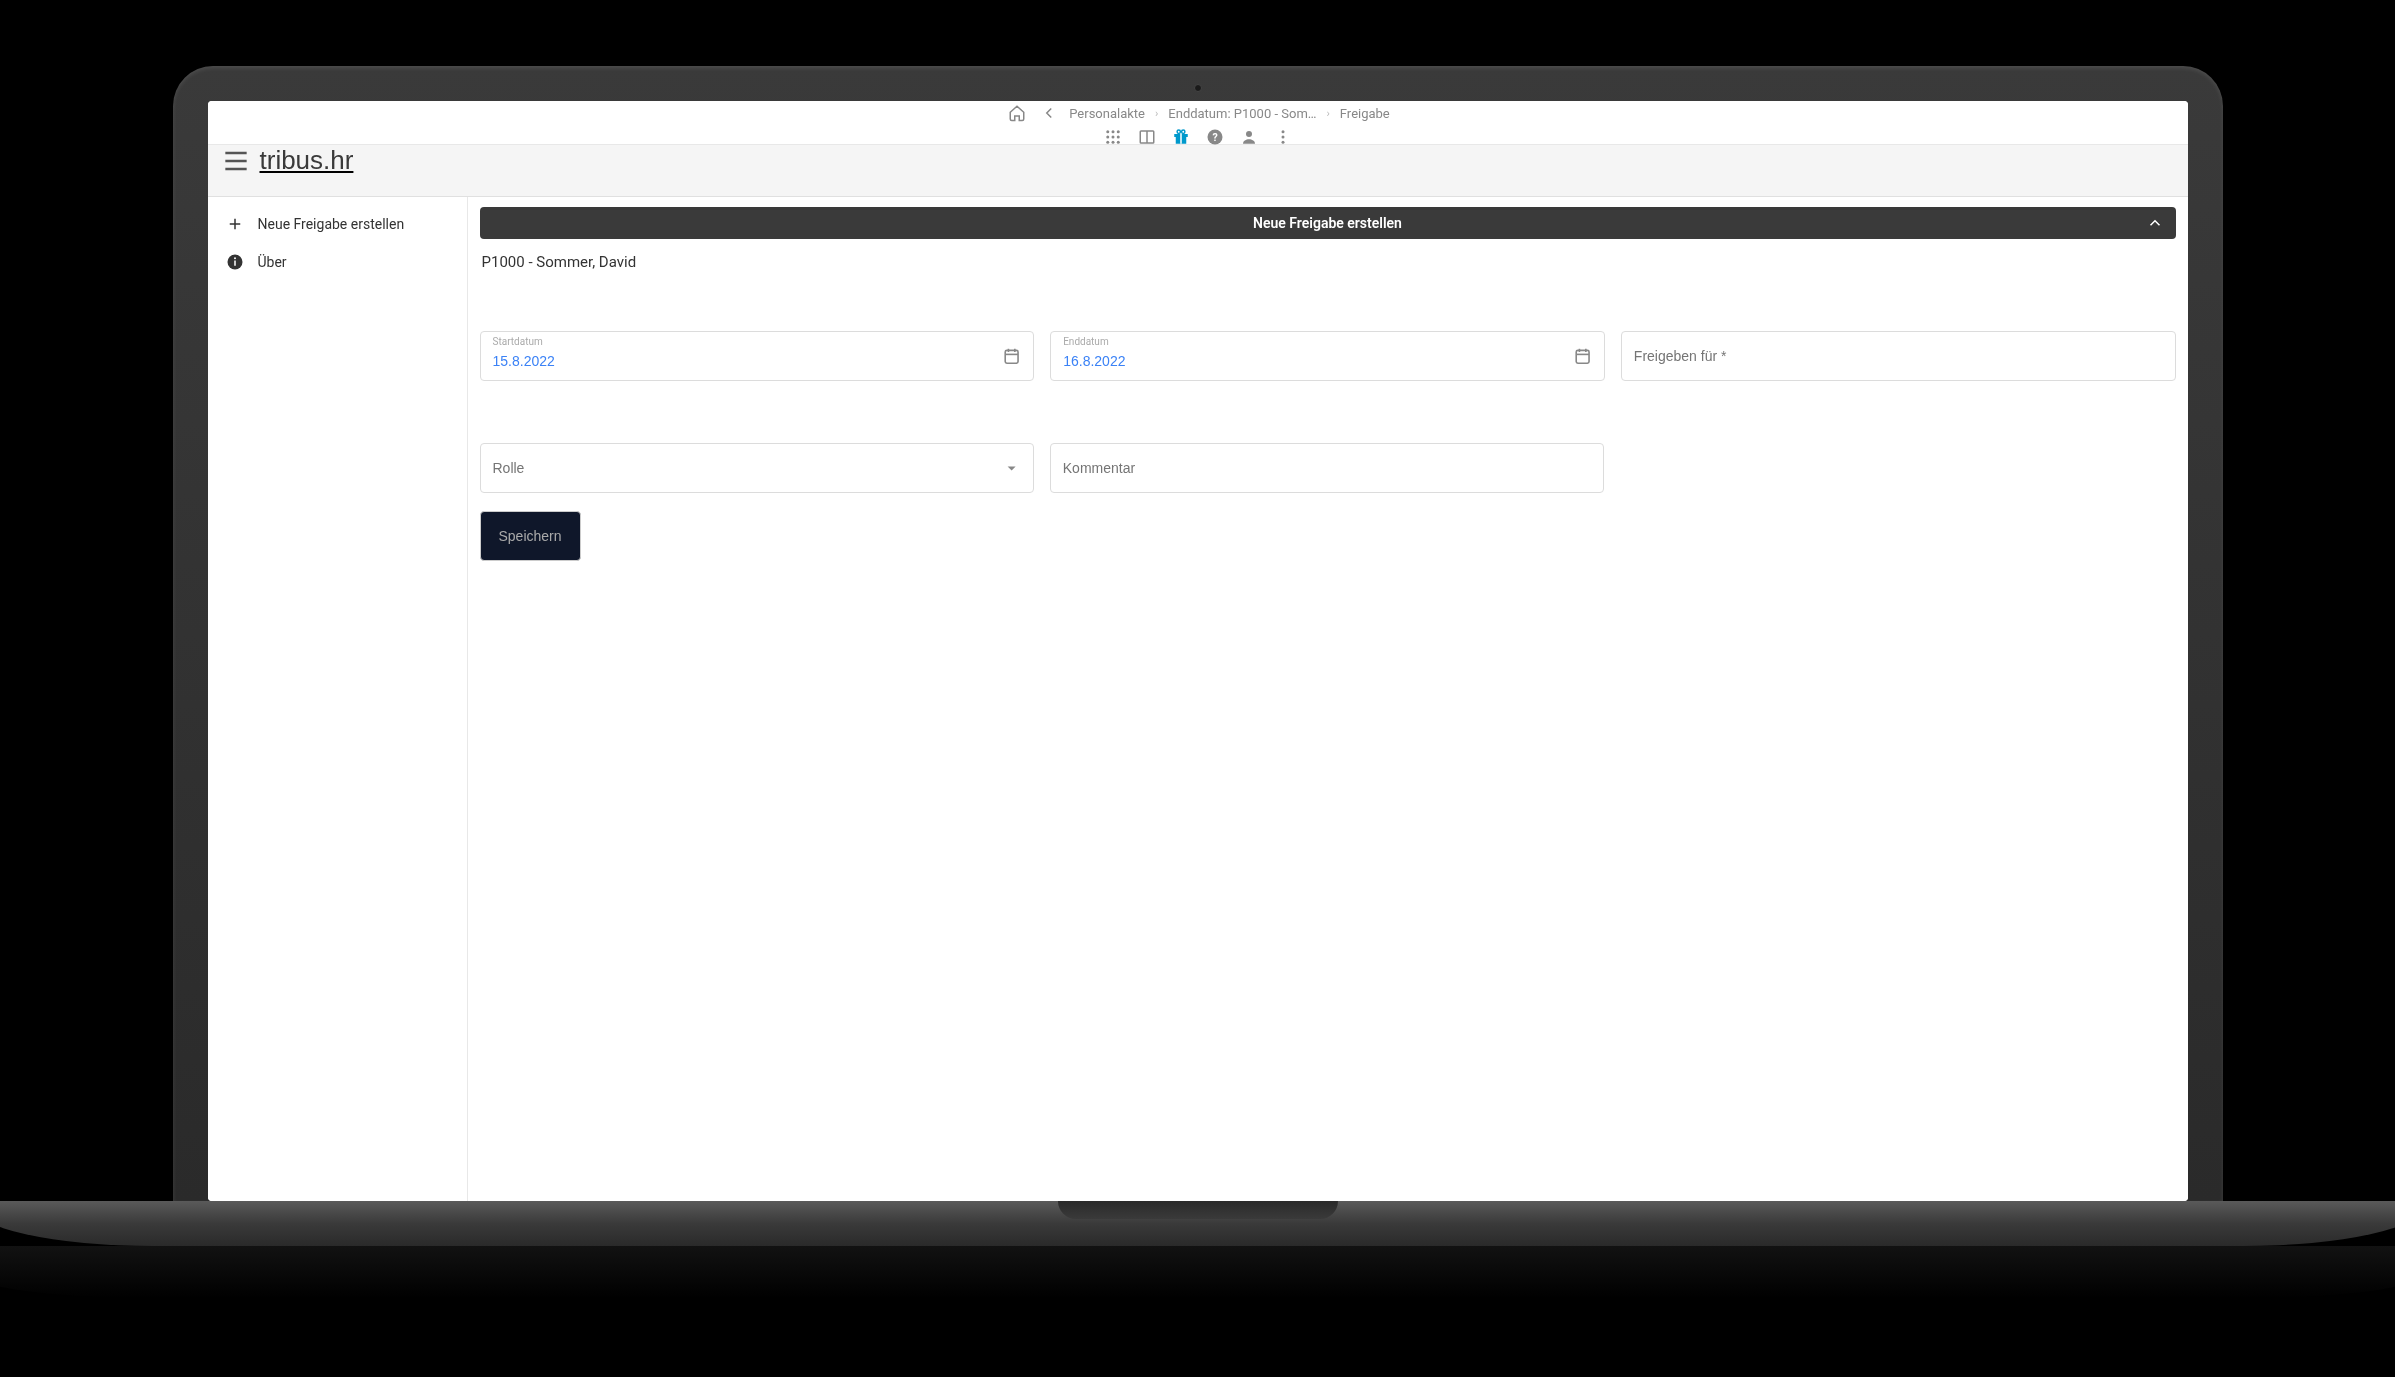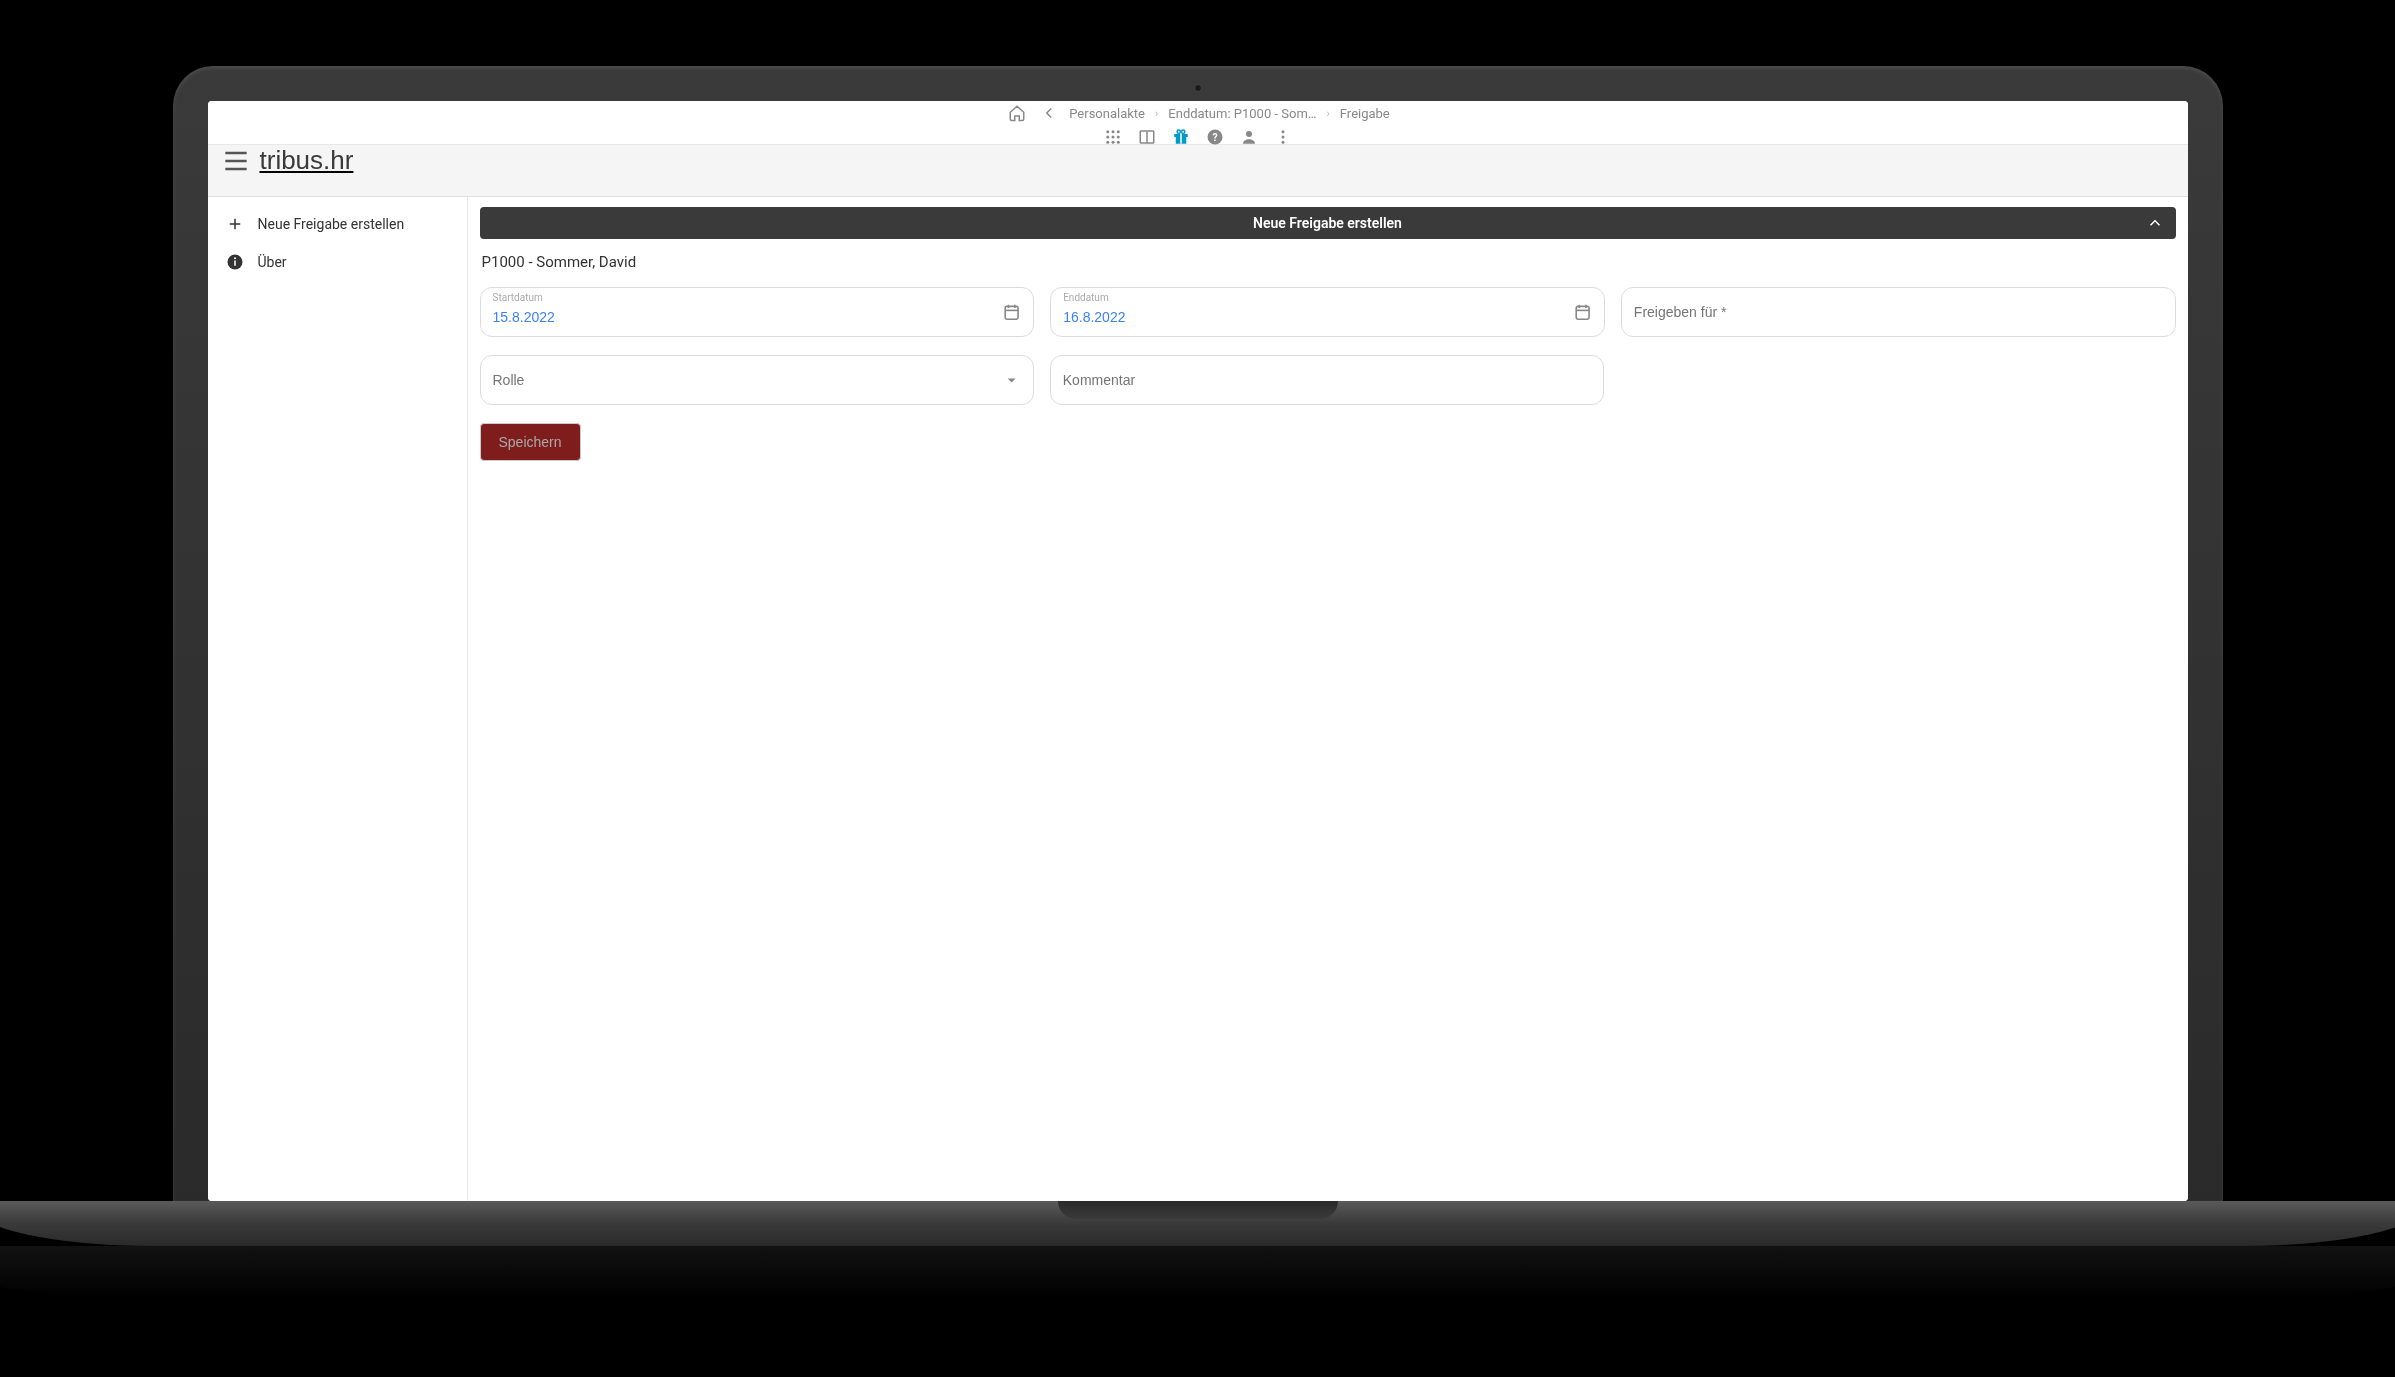--- a/index.html
+++ b/index.html
@@ -195,27 +195,28 @@
       padding: 14px 2px 16px 2px;
     }
     .form-row {
       display: flex;
       gap: 16px;
       margin-bottom: 18px;
     }
     .field {
       position: relative;
       border: 1px solid #dcdcdc;
-      border-radius: 12px;
+      border-radius: 4px;
       height: 50px;
       flex: 1;
       display: flex;
       align-items: center;
       padding: 10px 12px;
       background: #fff;
+      margin-top: 44px;
     }
     .field-label {
       position: absolute;
       top: 4px;
       left: 12px;
       font-size: 10px;
       color: #aaa;
     }
     .field input {
       border: none;
@@ -236,24 +237,24 @@
       align-items: center;
       font-size: 14px;
       color: #888;
       justify-content: flex-end;
     }
     .field-plain input {
       padding-top: 0;
     }
     .save-btn {
       border: 1px solid #ccc;
-      background: #7f1d1d;
+      background: #0f172a;
       color: #aaa;
       font-size: 14px;
-      padding: 10px 18px;
+      padding: 16px 18px;
       border-radius: 4px;
       cursor: pointer;
     }
   </style>
 </head>
 <body>
 
 <div class="laptop-frame">
   <div class="laptop-top">
     <div class="camera"></div>

